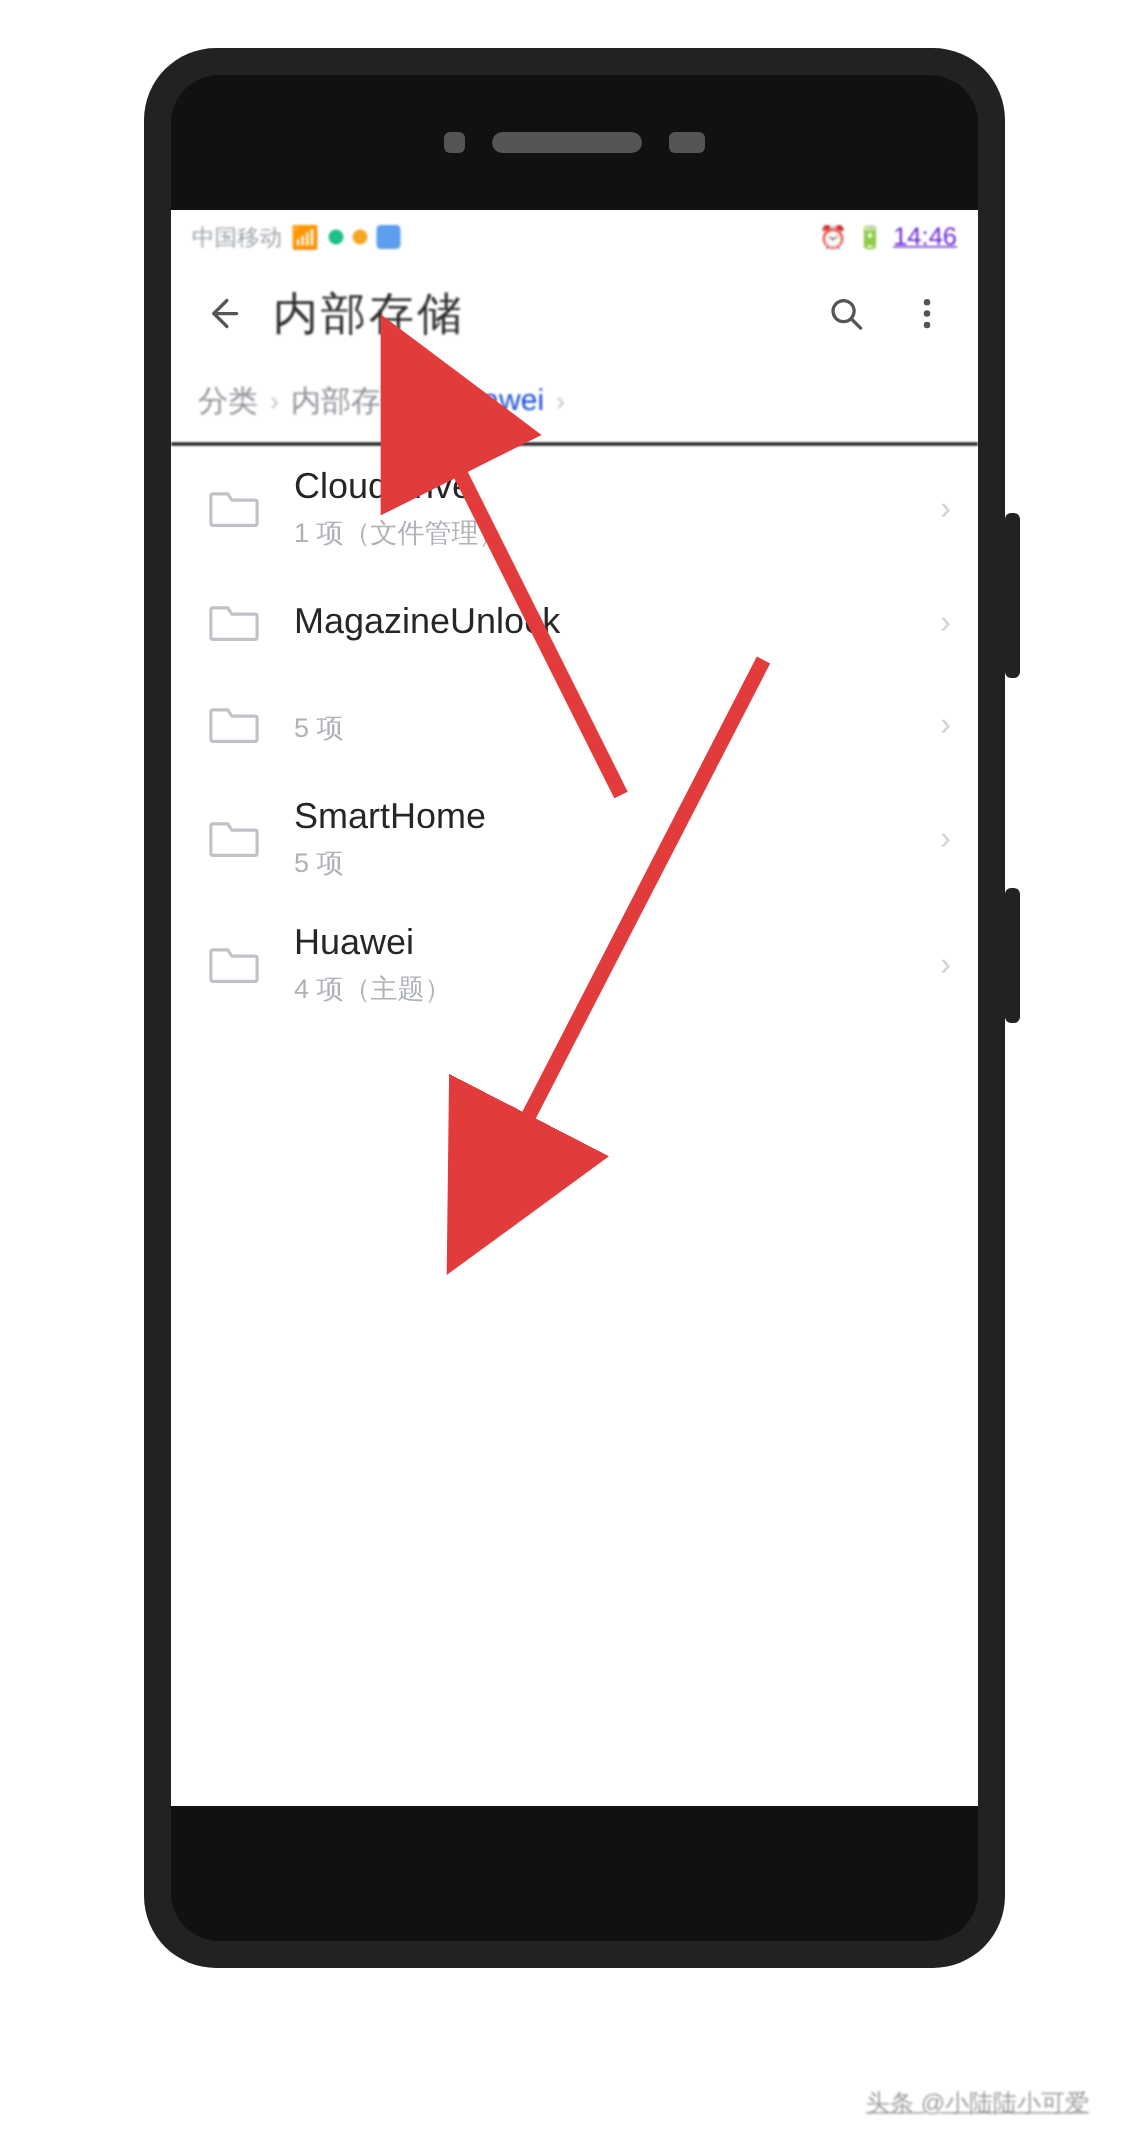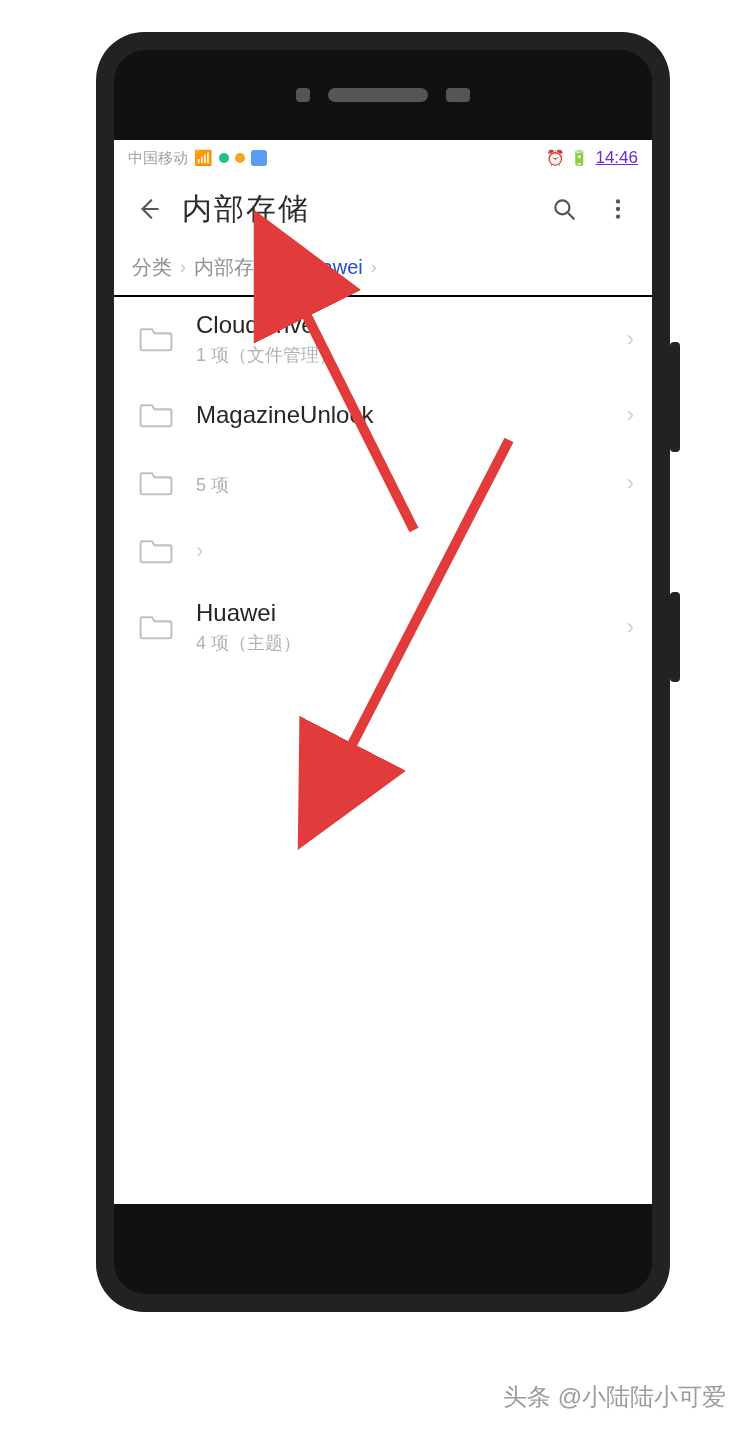--- a/index.html
+++ b/index.html
@@ -137,23 +137,24 @@
 
   
   .arrow { position: absolute; pointer-events: none; }
   .arrow svg { width: 100%; height: 100%; overflow: visible; }
 
   
   .watermark {
     position: absolute;
     right: 24px;
     bottom: 22px;
-    font-size: 24px;
+    font-size: 16px;
     color: #9c9c9c;
     filter: blur(0.6px);
+    text-decoration: underline;
   }
 </style>
 </head>
 <body>
 
 <div class="phone-frame">
   <div class="side-btn a"></div>
   <div class="side-btn b"></div>
   <div class="phone-inner">
     <div class="top-bezel">
@@ -249,20 +250,24 @@
           </div>
           <div class="row-chevron">›</div>
         </div>
 
         <div class="folder-row">
           <div class="folder-icon">
             <svg viewBox="0 0 24 20">
                 <path d="M2 3h7l2 3h11a1 1 0 0 1 1 1v10a1 1 0 0 1-1 1H2a1 1 0 0 1-1-1V4a1 1 0 0 1 1-1Z" fill="none" stroke="currentColor" stroke-width="1.5"></path>
               </svg>
           </div>
+          <div class="folder-text">
+            <div class="f-name">SmartHome</div>
+            <div class="f-sub">5 项</div>
+          </div>
           <div class="row-chevron">›</div>
         </div>
 
         <div class="folder-row">
           <div class="folder-icon">
             <svg viewBox="0 0 24 20">
                 <path d="M2 3h7l2 3h11a1 1 0 0 1 1 1v10a1 1 0 0 1-1 1H2a1 1 0 0 1-1-1V4a1 1 0 0 1 1-1Z" fill="none" stroke="currentColor" stroke-width="1.5"></path>
               </svg>
           </div>
           <div class="folder-text">

